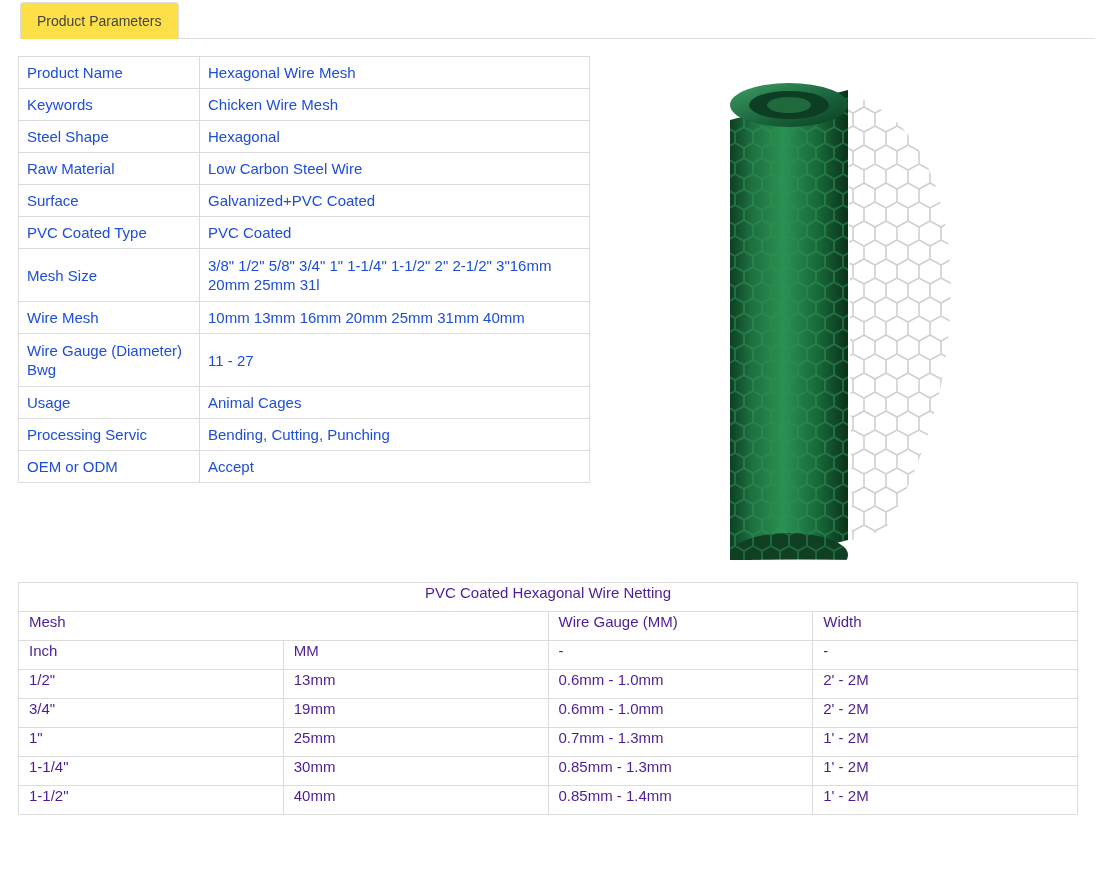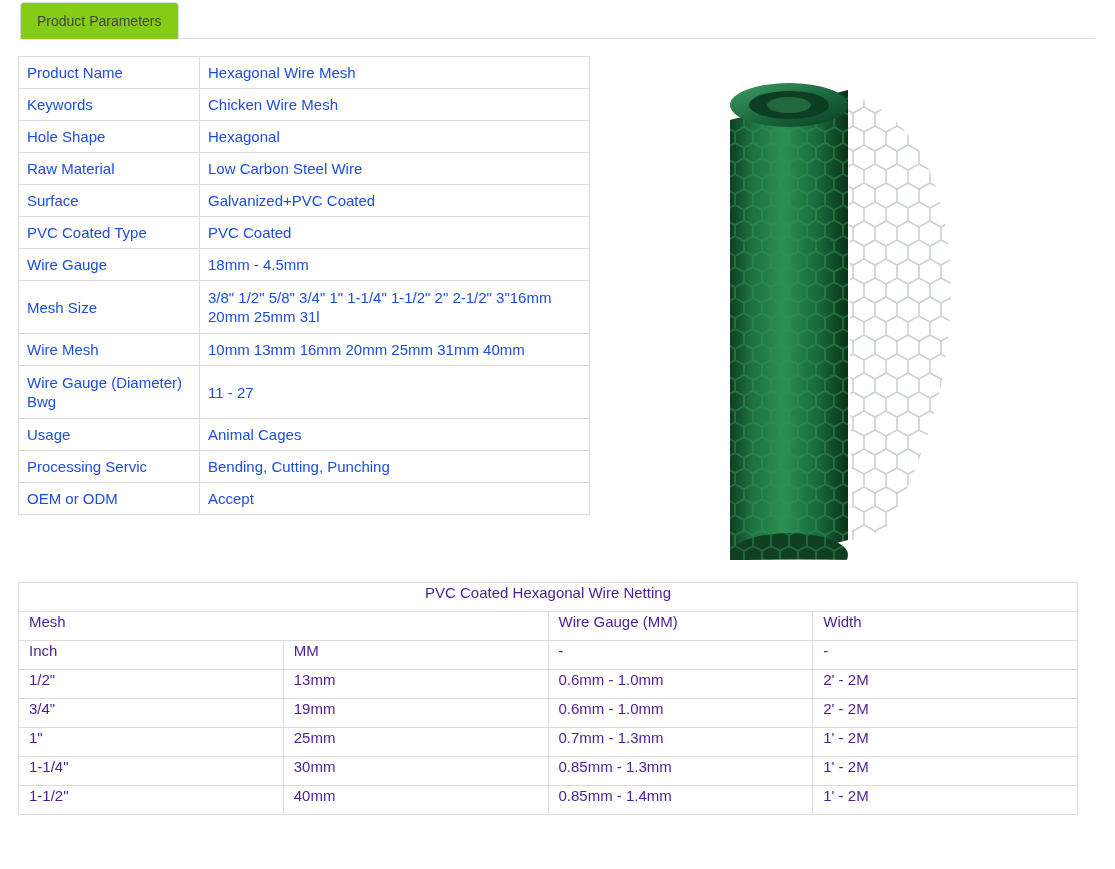--- a/index.html
+++ b/index.html
@@ -28,21 +28,21 @@
     top: 0px;
     width: 1075px;
     height: 38px;
     border-bottom: 1px solid #dddddd;
   }
   .tab {
     position: absolute;
     left: 0px;
     top: 2px;
     padding: 9px 16px 9px 16px;
-    background: #84cc16;
+    background: #fde047;
     border: 1px solid #dddddd;
     border-bottom: none;
     border-radius: 4px 4px 0 0;
     font-size: 14px;
     color: #444444;
     line-height: 18px;
   }
 
   
   .param-table {
@@ -119,38 +119,34 @@
     <tbody>
       <tr>
         <td class="k">Product Name</td>
         <td class="v">Hexagonal Wire Mesh</td>
       </tr>
       <tr>
         <td class="k">Keywords</td>
         <td class="v">Chicken Wire Mesh</td>
       </tr>
       <tr>
-        <td class="k">Hole Shape</td>
+        <td class="k">Steel Shape</td>
         <td class="v">Hexagonal</td>
       </tr>
       <tr>
         <td class="k">Raw Material</td>
         <td class="v">Low Carbon Steel Wire</td>
       </tr>
       <tr>
         <td class="k">Surface</td>
         <td class="v">Galvanized+PVC Coated</td>
       </tr>
       <tr>
         <td class="k">PVC Coated Type</td>
         <td class="v">PVC Coated</td>
-      </tr>
-      <tr>
-        <td class="k">Wire Gauge</td>
-        <td class="v">18mm - 4.5mm</td>
       </tr>
       <tr class="tall">
         <td class="k">Mesh Size</td>
         <td class="v">3/8" 1/2" 5/8" 3/4" 1" 1-1/4" 1-1/2" 2" 2-1/2" 3"16mm 20mm 25mm 31l</td>
       </tr>
       <tr>
         <td class="k">Wire Mesh</td>
         <td class="v">10mm 13mm 16mm 20mm 25mm 31mm 40mm</td>
       </tr>
       <tr class="tall">

